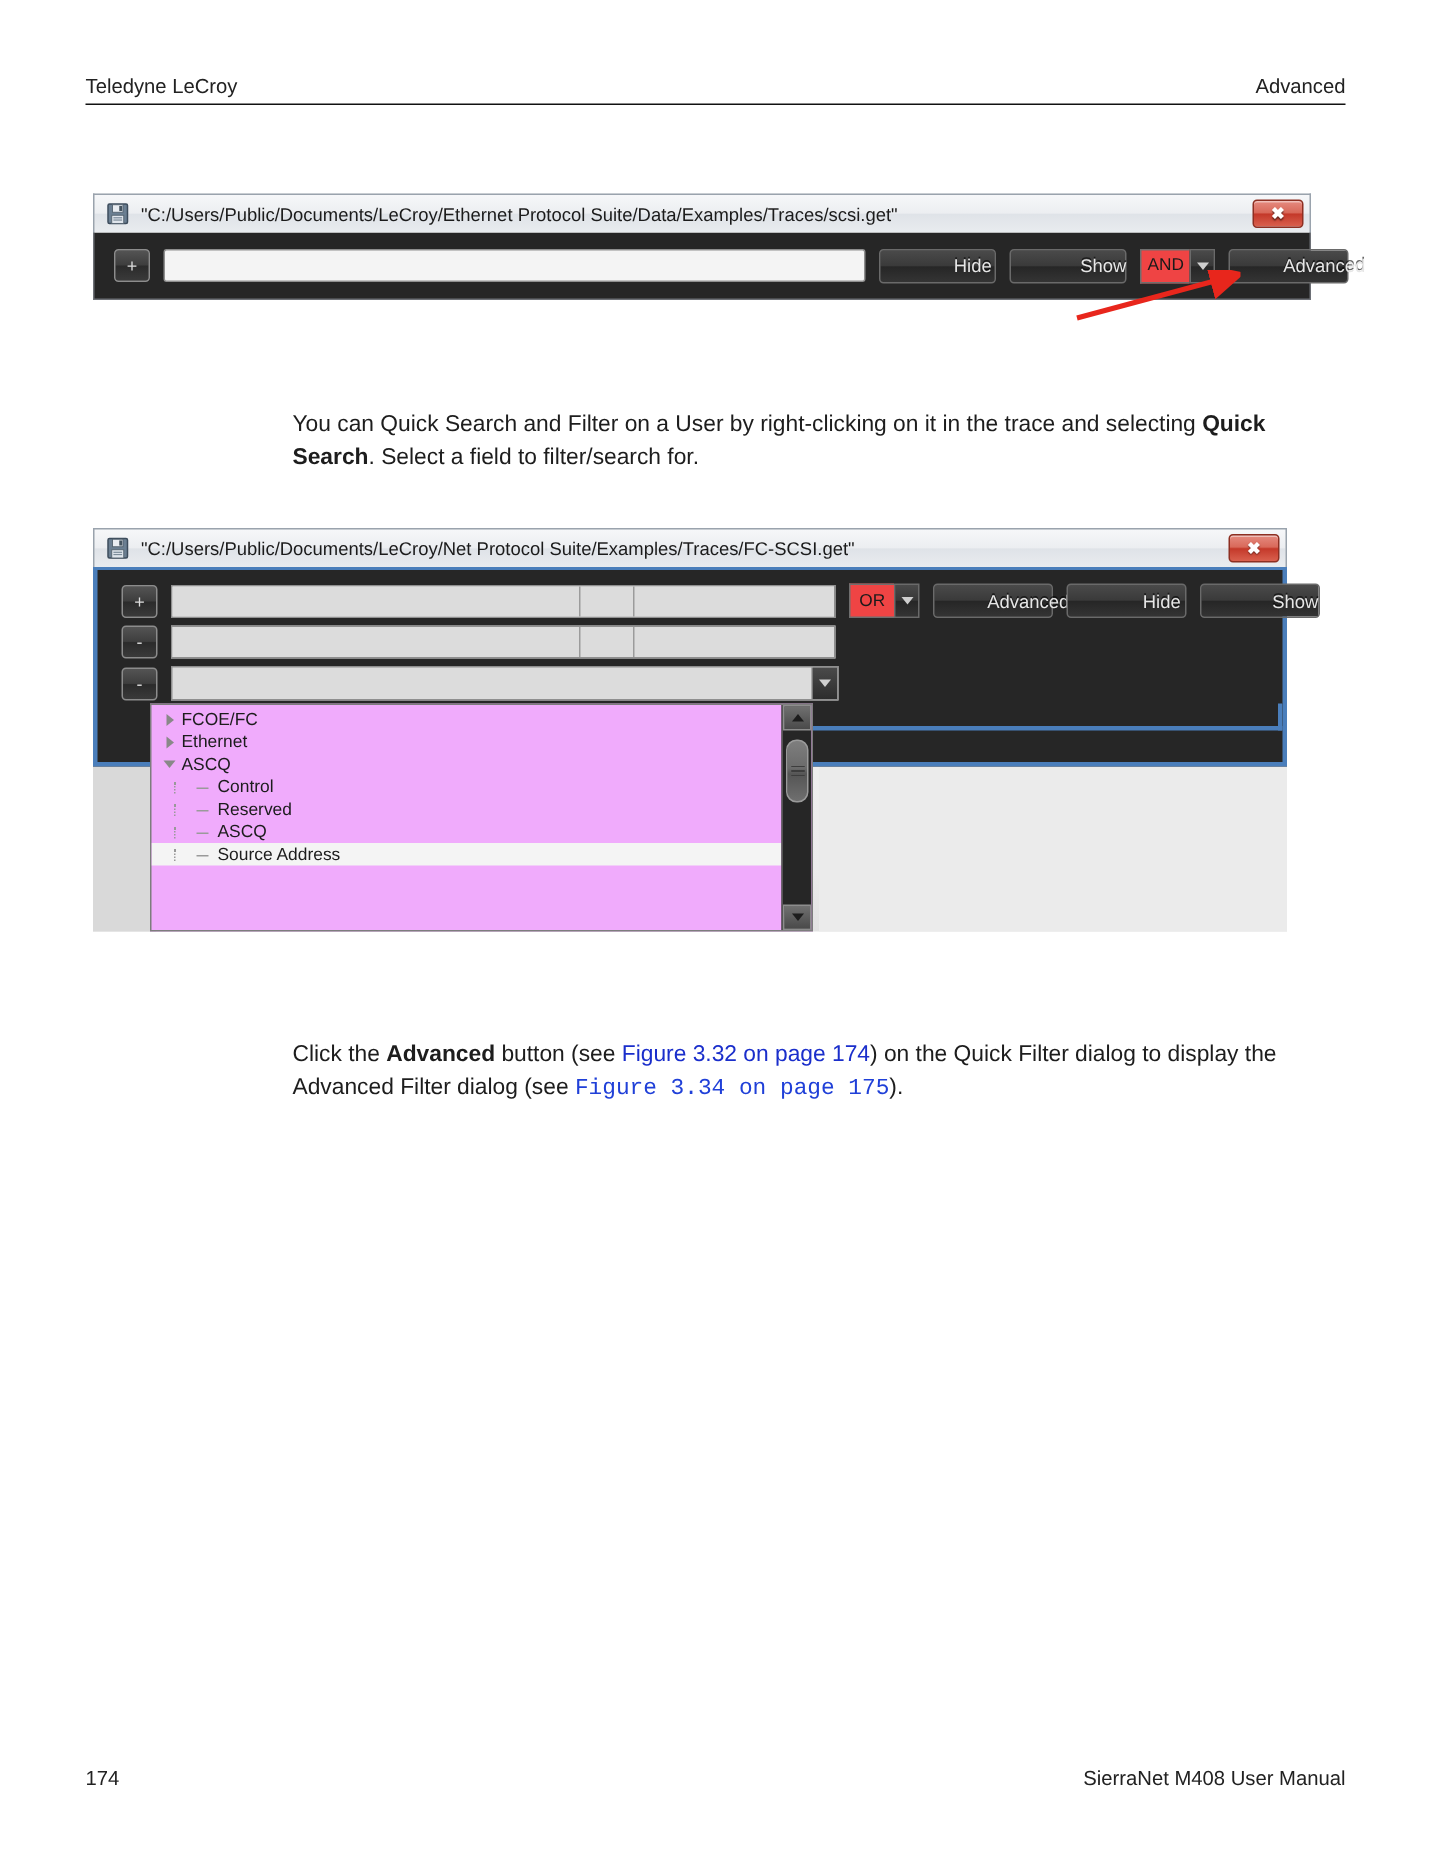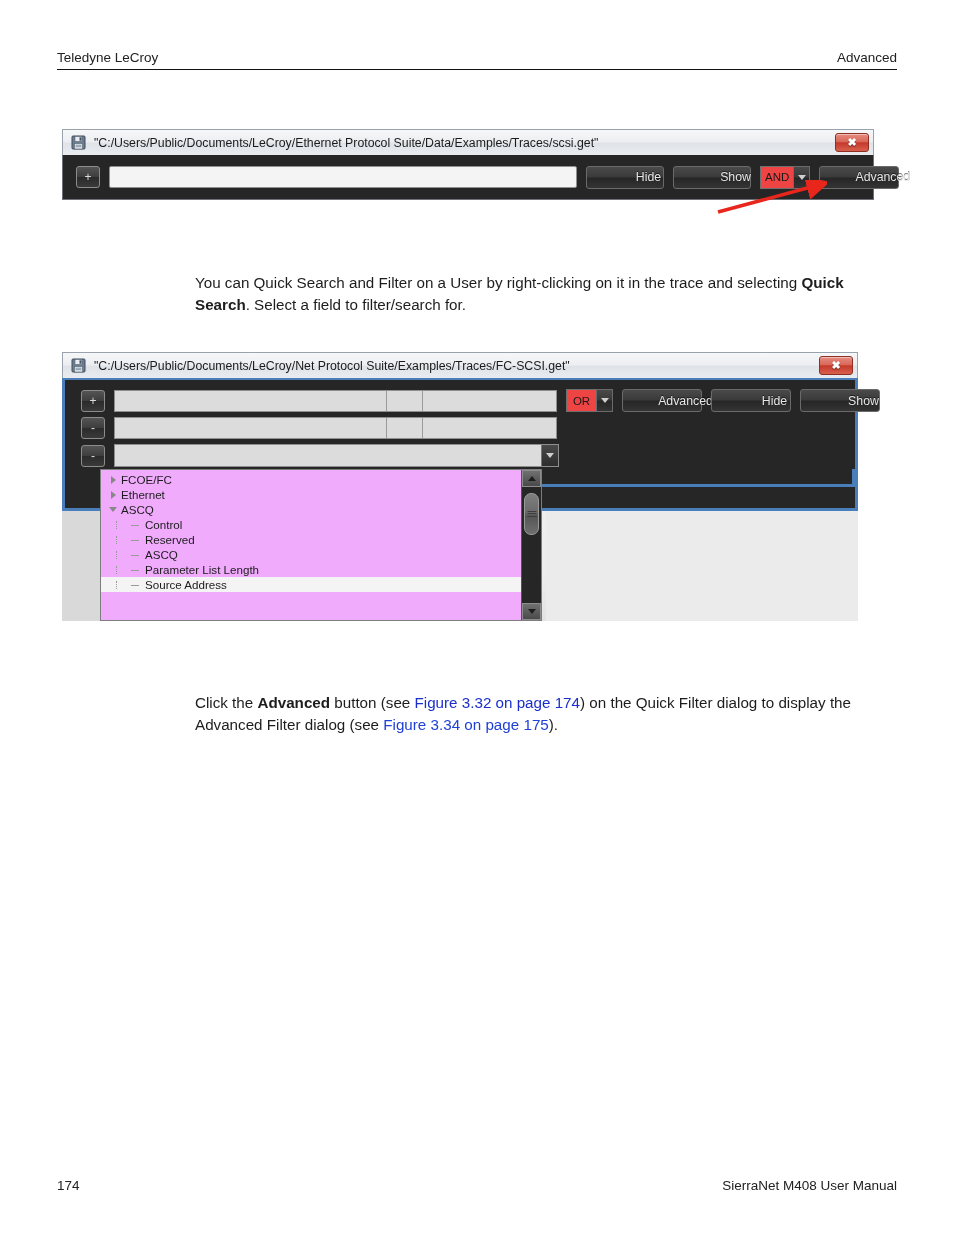--- a/index.html
+++ b/index.html
@@ -36,21 +36,21 @@
   .para {
     position: absolute;
     left: 195px;
     width: 662px;
     font-size: 15.2px;
     line-height: 1.47;
     color: #1d1d1d;
   }
   .para b { font-weight: bold; }
   .lnk { color: #1a2ecb; }
-  .lnk2 { color: #2040d8; }
+  .lnk2 { color: #2040d8; font-family: Liberation Mono, monospace; }
 
   
   .dlg {
     position: absolute;
     background: #f0f0f0;
   }
   .dlg-title {
     display: flex; align-items: center;
     height: 26px;
     padding: 0 3px 0 8px;
@@ -464,25 +464,20 @@
       <div class="tree-row">
         <span class="tree-indent"></span>
         <span class="tree-dash"></span>
         <span>Reserved</span>
       </div>
       <div class="tree-row">
         <span class="tree-indent"></span>
         <span class="tree-dash"></span>
         <span>ASCQ</span>
       </div>
-      <div class="tree-row">
-        <span class="tree-indent"></span>
-        <span class="tree-dash"></span>
-        <span>Parameter List Length</span>
-      </div>
       <div class="tree-row sel">
         <span class="tree-indent"></span>
         <span class="tree-dash"></span>
         <span>Source Address</span>
       </div>
     </div>
   <div class="sb">
     <div class="sb-arrow">
         <i class="sb-up"></i>
       </div>

